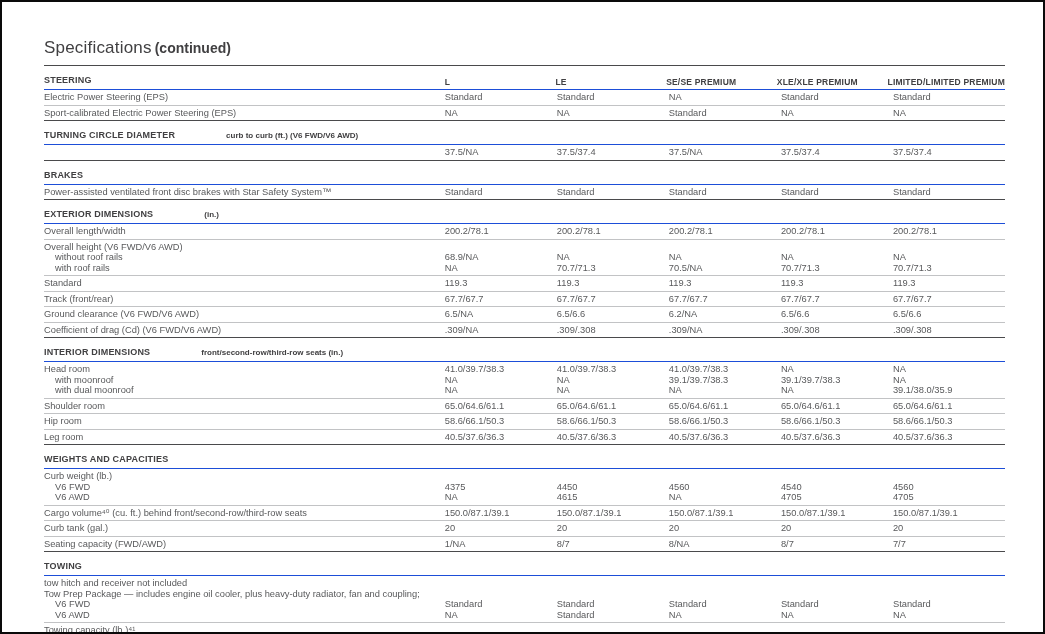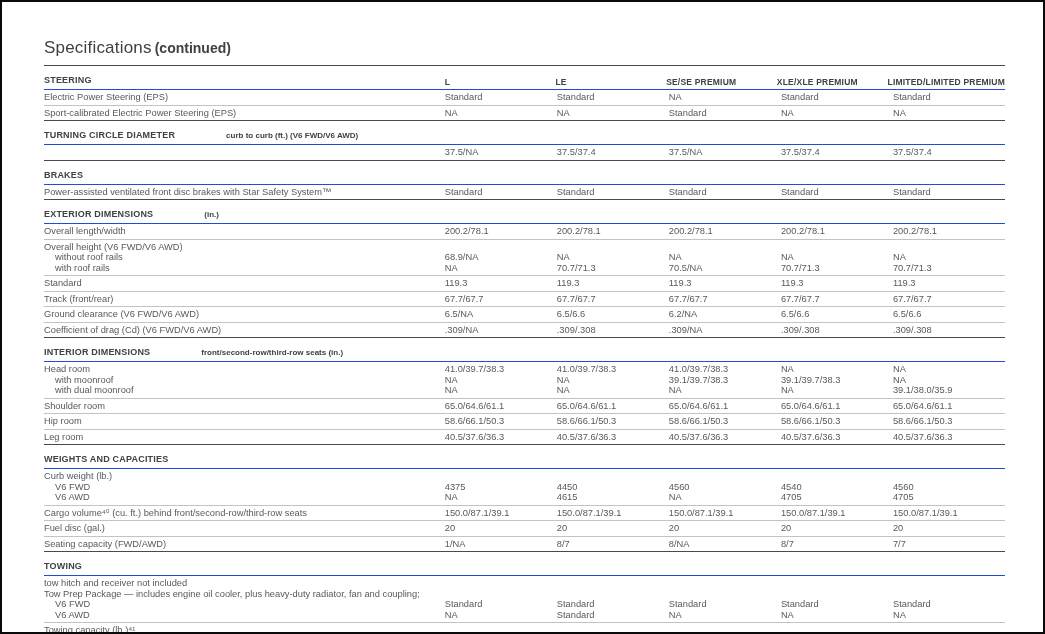--- a/index.html
+++ b/index.html
@@ -338,21 +338,21 @@
           <div class="cell label">Cargo volume⁴⁰ (cu. ft.) behind front/second-row/third-row seats</div>
           <div class="cell value">150.0/87.1/39.1</div>
           <div class="cell value">150.0/87.1/39.1</div>
           <div class="cell value">150.0/87.1/39.1</div>
           <div class="cell value">150.0/87.1/39.1</div>
           <div class="cell value">150.0/87.1/39.1</div>
         </div>
       </div>
       <div class="row">
         <div class="line">
-          <div class="cell label">Fuel disc (gal.)</div>
+          <div class="cell label">Curb tank (gal.)</div>
           <div class="cell value">20</div>
           <div class="cell value">20</div>
           <div class="cell value">20</div>
           <div class="cell value">20</div>
           <div class="cell value">20</div>
         </div>
       </div>
       <div class="row">
         <div class="line">
           <div class="cell label">Seating capacity (FWD/AWD)</div>

